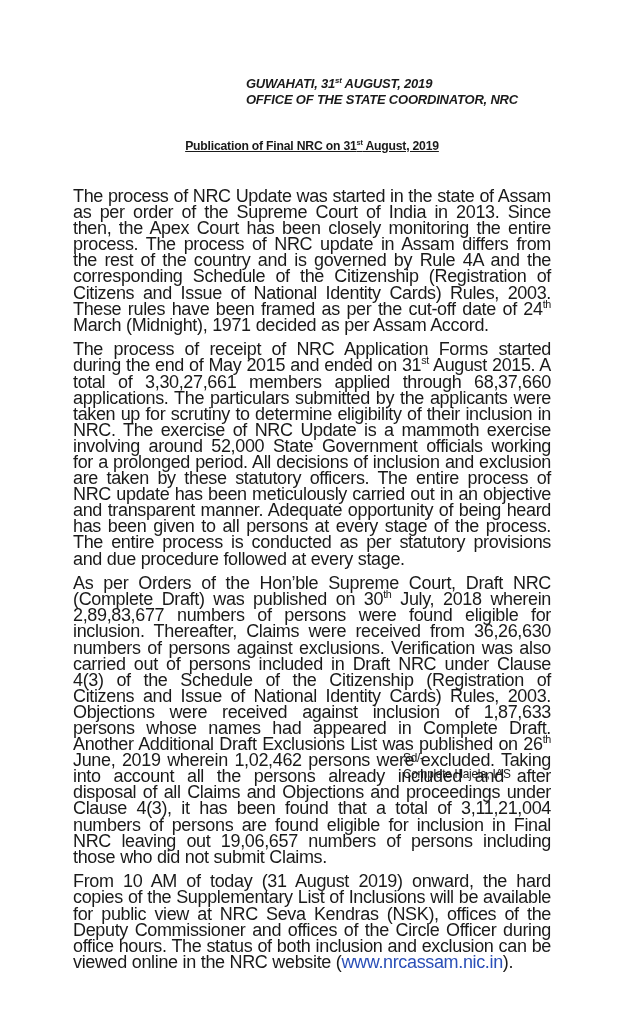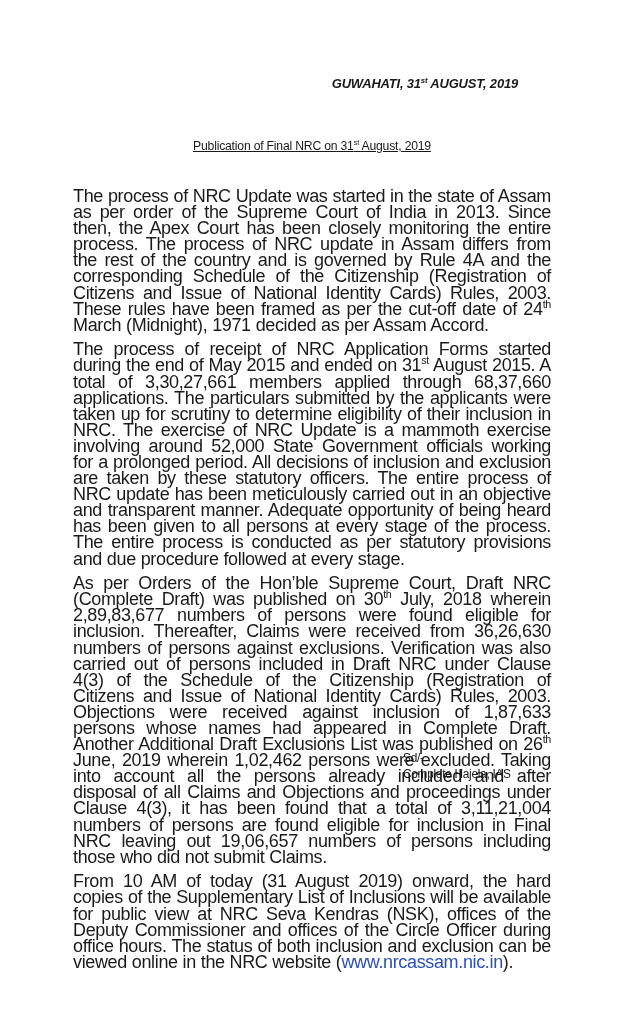--- a/index.html
+++ b/index.html
@@ -4,37 +4,38 @@
 <style>
   html, body { margin: 0; padding: 0; background: #ffffff; }
   body { width: 622px; height: 1024px; position: relative; overflow: hidden;
          font-family: "Liberation Sans", sans-serif; color: #1a1a1a; }
   .page { position: absolute; left: 73px; top: 0; width: 478px; }
   .header { position: absolute; right: 104px; top: 76px; text-align: left;
             font-weight: bold; font-style: italic; font-size: 13px; line-height: 16px;
             letter-spacing: -0.2px; white-space: nowrap; }
   .header .line { display: block; }
   .title { position: absolute; left: 0; top: 139px; width: 100%; text-align: center;
-           font-weight: normal; font-size: 12.2px; text-decoration: underline;
+           font-weight: bold; font-size: 12.2px; text-decoration: underline;
            letter-spacing: -0.2px; }
   sup { font-size: 0.6em; vertical-align: super; line-height: 0; }
   .body-text { position: absolute; left: 0; top: 188px; width: 100%;
                font-size: 18px; line-height: 16.1px; text-align: justify;
                letter-spacing: -0.35px; word-spacing: 0.2px; }
   .para { margin: 0 0 8.5px 0; }
   .link { color: #2a4fb8; }
   .sign { position: absolute; left: 330px; top: 750px; width: 200px;
           font-size: 11.9px; line-height: 16px; letter-spacing: -0.3px; }
   .sign span { display: block; }
 </style>
 </head>
 <body>
 
 <div class="header">
   <span class="line"><span>GUWAHATI, 31</span><sup>st</sup><span> AUGUST, 2019</span></span>
+  <span class="line">OFFICE OF THE STATE COORDINATOR, NRC</span>
 </div>
 
 <div class="page">
   <div class="title"><span>Publication of Final NRC on 31</span><sup>st</sup><span> August, 2019</span></div>
 
   <div class="body-text">
     <p class="para"><span>The process of NRC Update was started in the state of Assam as per order of the Supreme Court of India in 2013. Since then, the Apex Court has been closely monitoring the entire process. The process of NRC update in Assam differs from the rest of the country and is governed by Rule 4A and the corresponding Schedule of the Citizenship (Registration of Citizens and Issue of National Identity Cards) Rules, 2003. These rules have been framed as per the cut-off date of 24</span><sup>th</sup><span> March (Midnight), 1971 decided as per Assam Accord.</span></p>
 
     <p class="para"><span>The process of receipt of NRC Application Forms started during the end of May 2015 and ended on 31</span><sup>st</sup><span> August 2015. A total of 3,30,27,661 members applied through 68,37,660 applications. The particulars submitted by the applicants were taken up for scrutiny to determine eligibility of their inclusion in NRC. The exercise of NRC Update is a mammoth exercise involving around 52,000 State Government officials working for a prolonged period. All decisions of inclusion and exclusion are taken by these statutory officers. The entire process of NRC update has been meticulously carried out in an objective and transparent manner. Adequate opportunity of being heard has been given to all persons at every stage of the process. The entire process is conducted as per statutory provisions and due procedure followed at every stage.</span></p>
 

